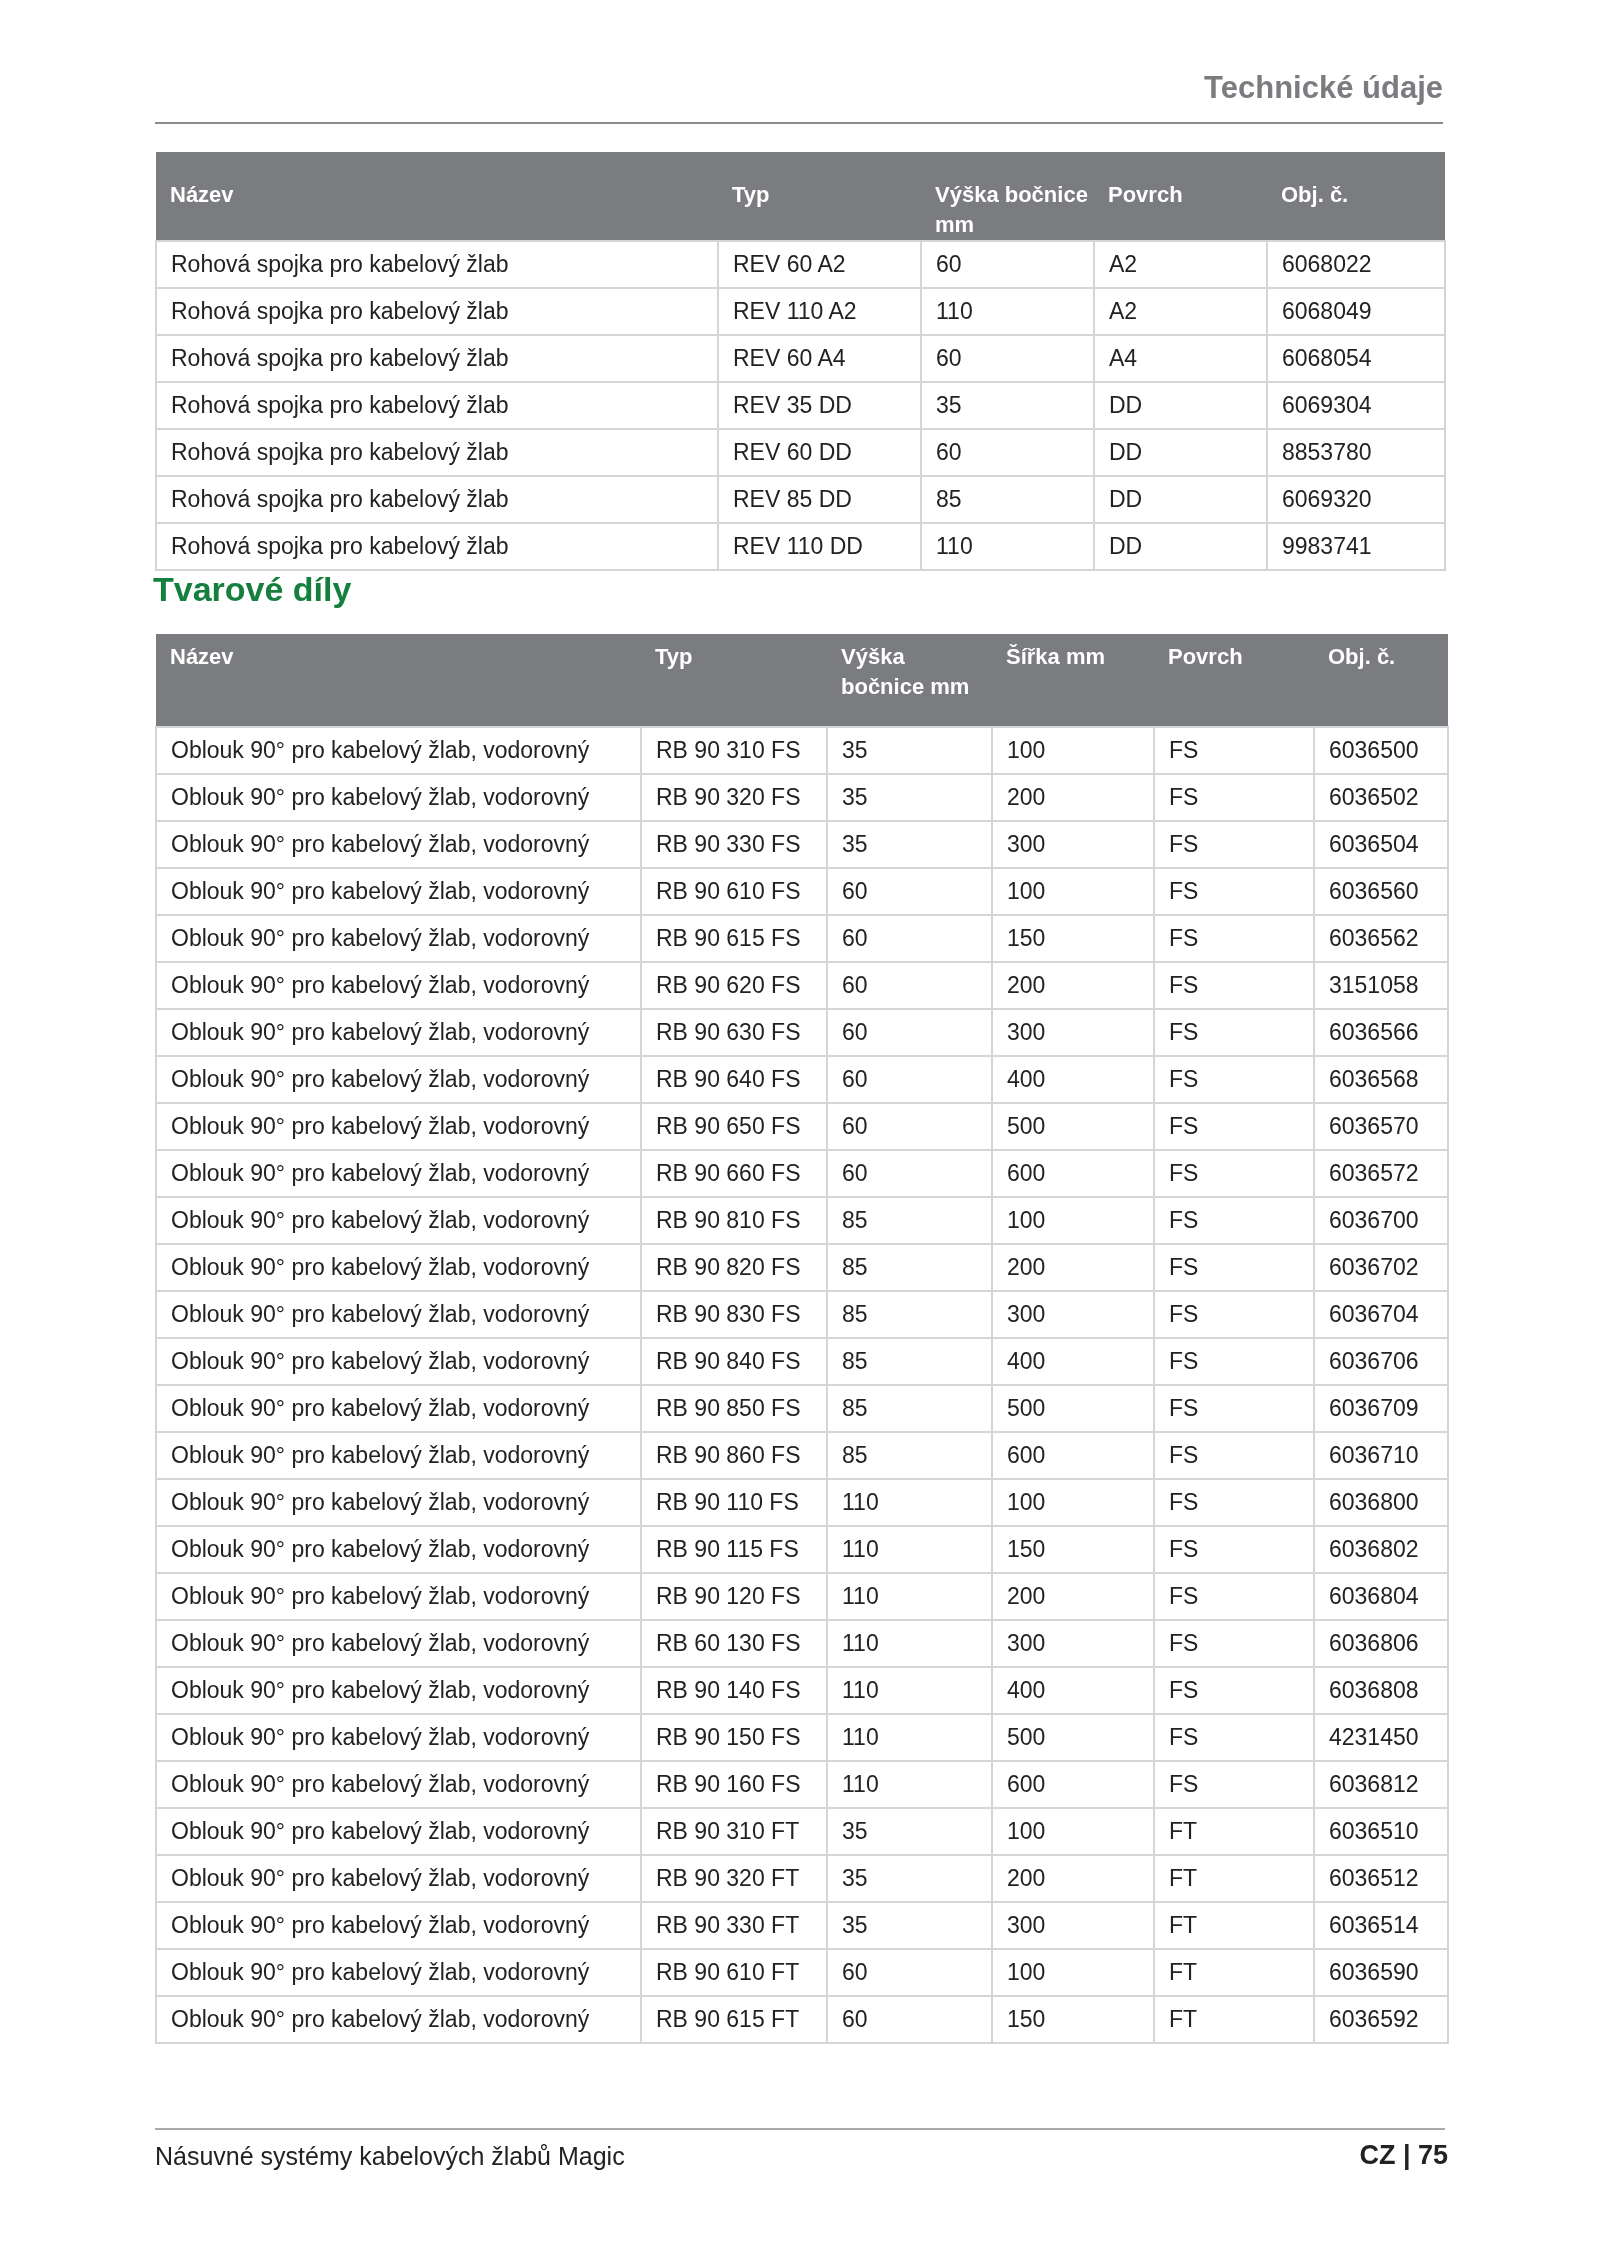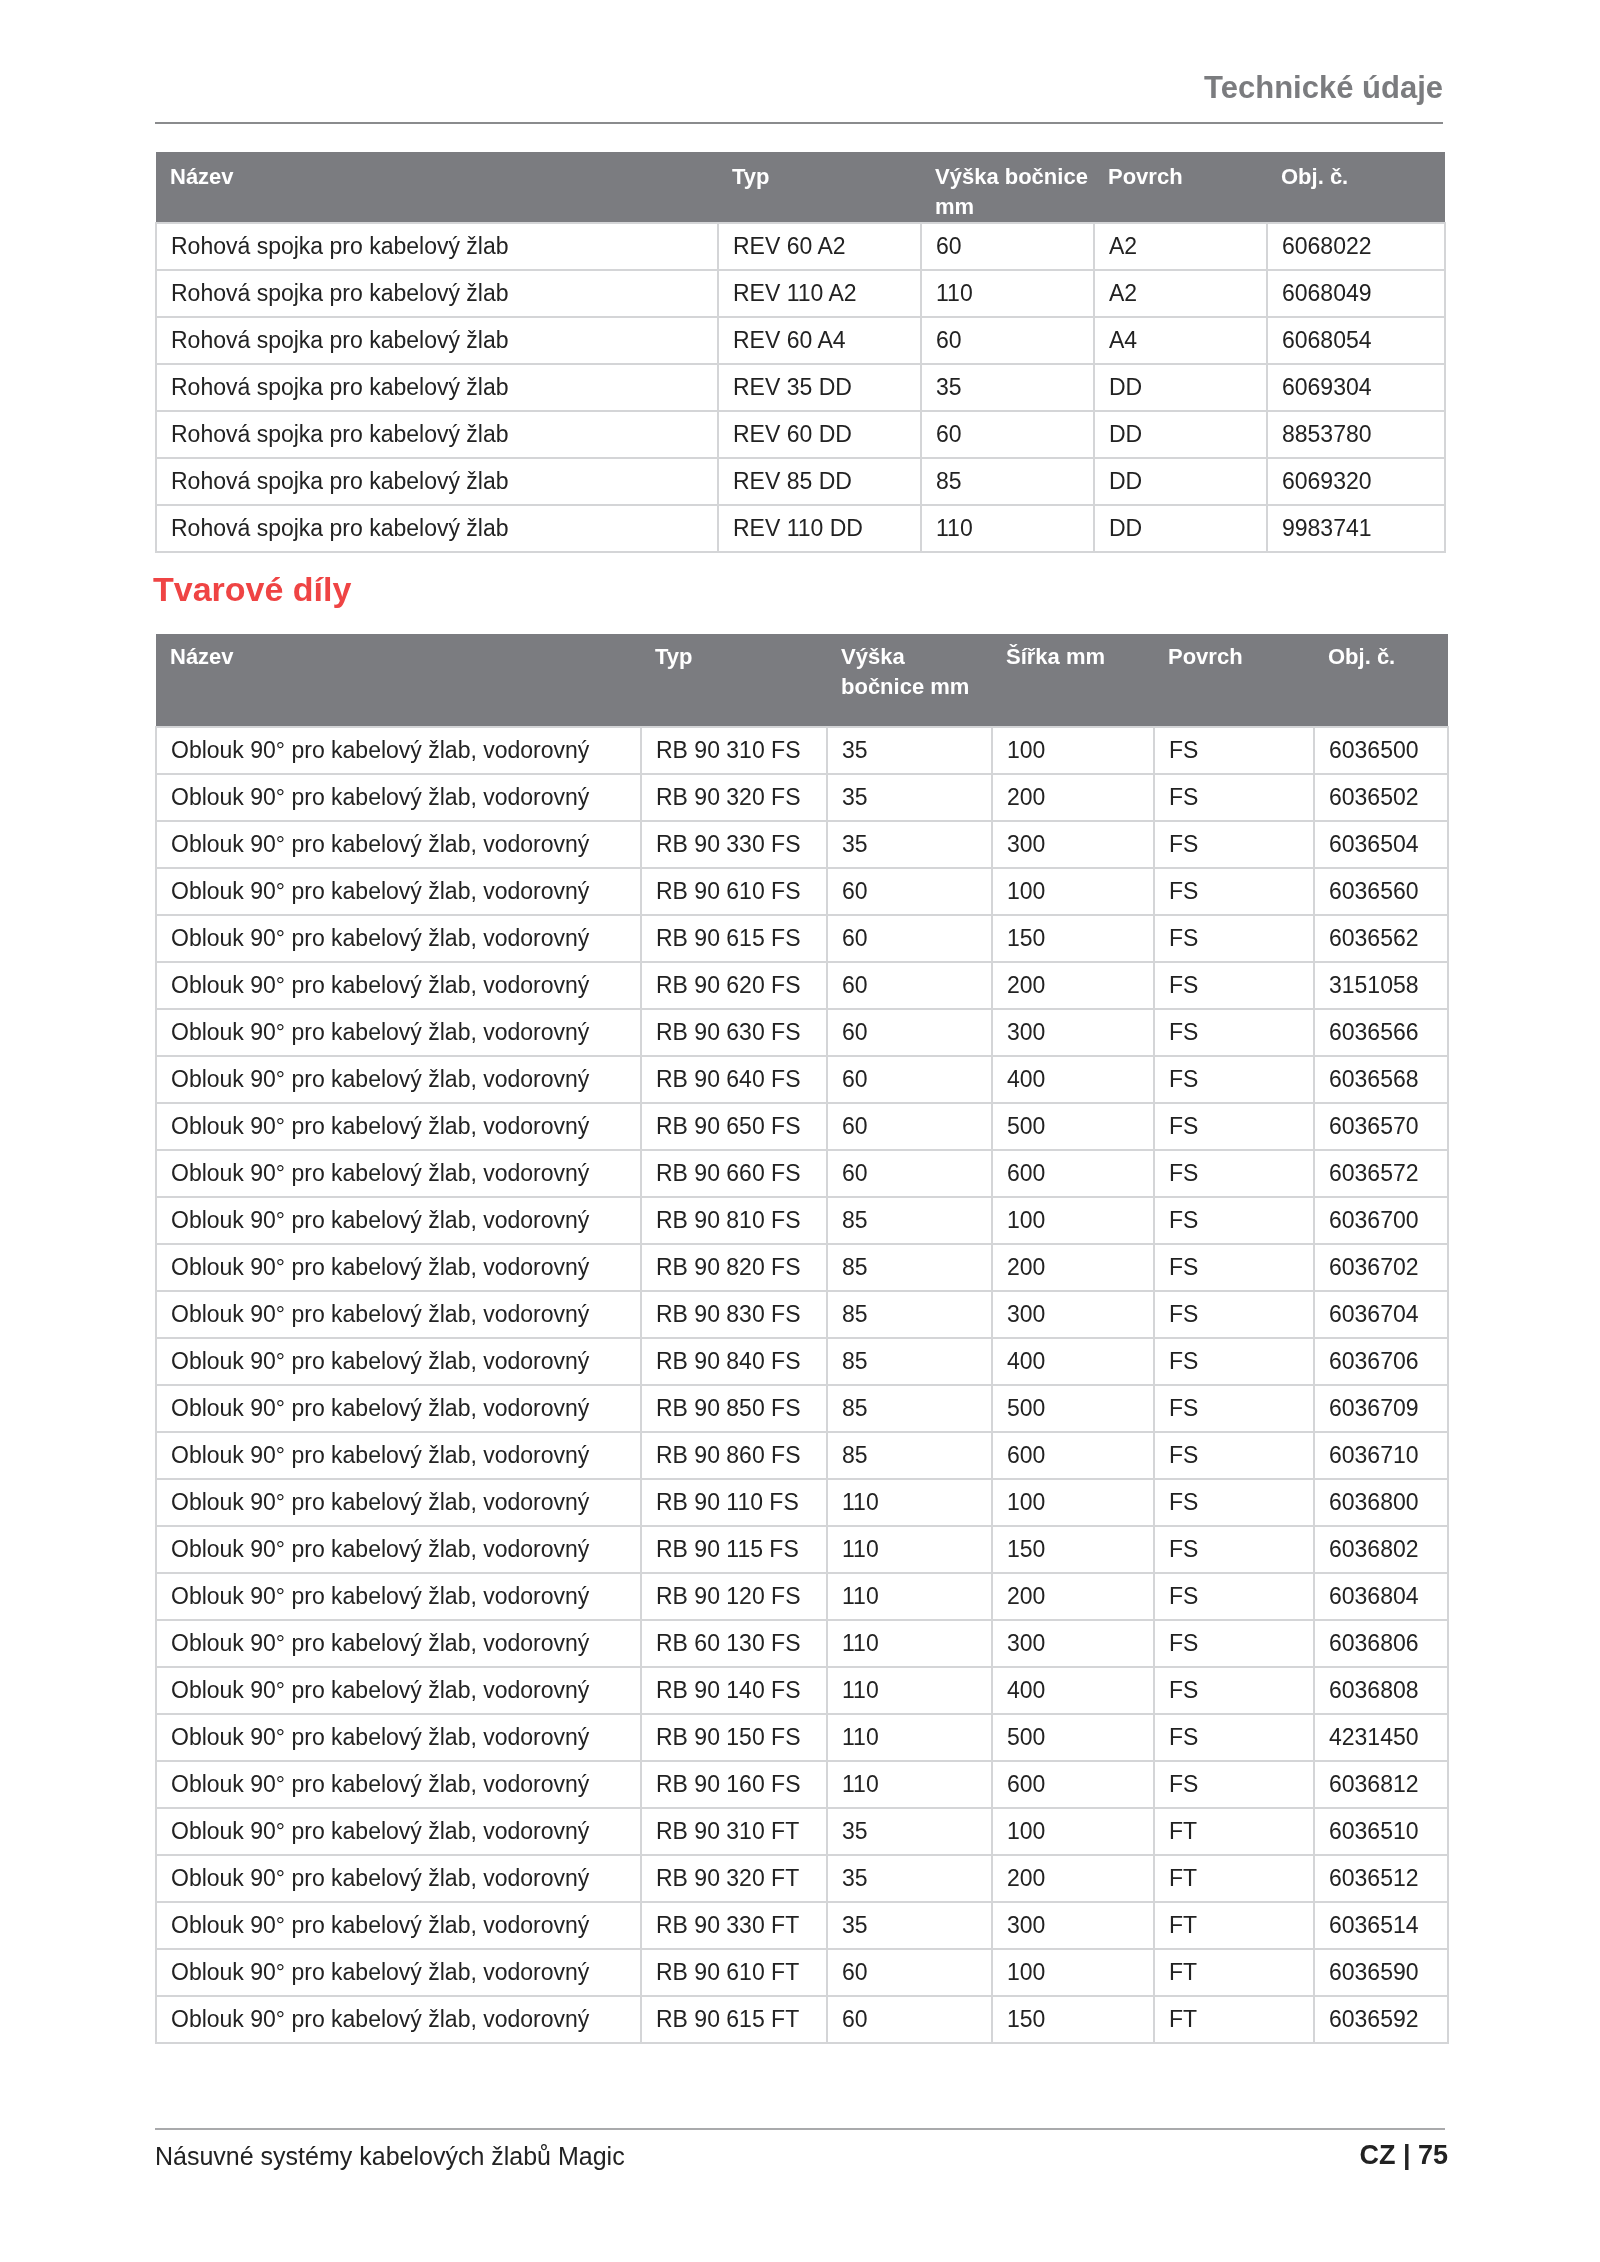--- a/index.html
+++ b/index.html
@@ -1,26 +1,26 @@
 <!DOCTYPE html>
 <html><head>
 <meta charset="utf-8">
 <style>
   html, body { margin: 0; padding: 0; background: #ffffff; }
   body { width: 1600px; height: 2262px; position: relative; font-family: "Liberation Sans", sans-serif; color: #1e1e1e; overflow: hidden; }
   .header-title { position: absolute; right: 157px; top: 70px; font-size: 31px; font-weight: bold; color: #7b7c7f; }
   .header-rule { position: absolute; left: 155px; top: 122px; width: 1288px; height: 2px; background: #8a8b8d; }
   table.spec { position: absolute; border-collapse: collapse; table-layout: fixed; }
-  table.spec th { background: #7b7c80; color: #ffffff; font-weight: bold; font-size: 22px; text-align: left; vertical-align: top; padding: 10px 0 0 14px; line-height: 30px; }
+  table.spec th { background: #7b7c80; color: #ffffff; font-weight: bold; font-size: 22px; text-align: left; vertical-align: top; padding: 28px 0 0 14px; line-height: 30px; }
   table.spec td { border: 2px solid #d4d5d7; font-size: 23px; padding: 0 0 0 14px; height: 45px; line-height: 45px; white-space: nowrap; color: #222; }
   #table1 { left: 155px; top: 152px; width: 1289px; }
   #table1 th { height: 56px; }
   #table2 { left: 155px; top: 634px; width: 1292px; }
   #table2 th { height: 84px; padding-top: 8px; }
-  .section-title { position: absolute; left: 153px; top: 570px; font-size: 34px; font-weight: bold; color: #ef4444; }
+  .section-title { position: absolute; left: 153px; top: 570px; font-size: 34px; font-weight: bold; color: #15803d; }
   .footer-rule { position: absolute; left: 155px; top: 2128px; width: 1290px; height: 2px; background: #a9aaac; }
   .footer-text { position: absolute; left: 155px; top: 2142px; font-size: 25px; color: #222; }
   .footer-page { position: absolute; right: 152px; top: 2140px; font-size: 27px; font-weight: bold; color: #222; }
 </style>
 </head>
 <body>
 
 <div class="header-title">Technické údaje</div>
 <div class="header-rule"></div>
 

